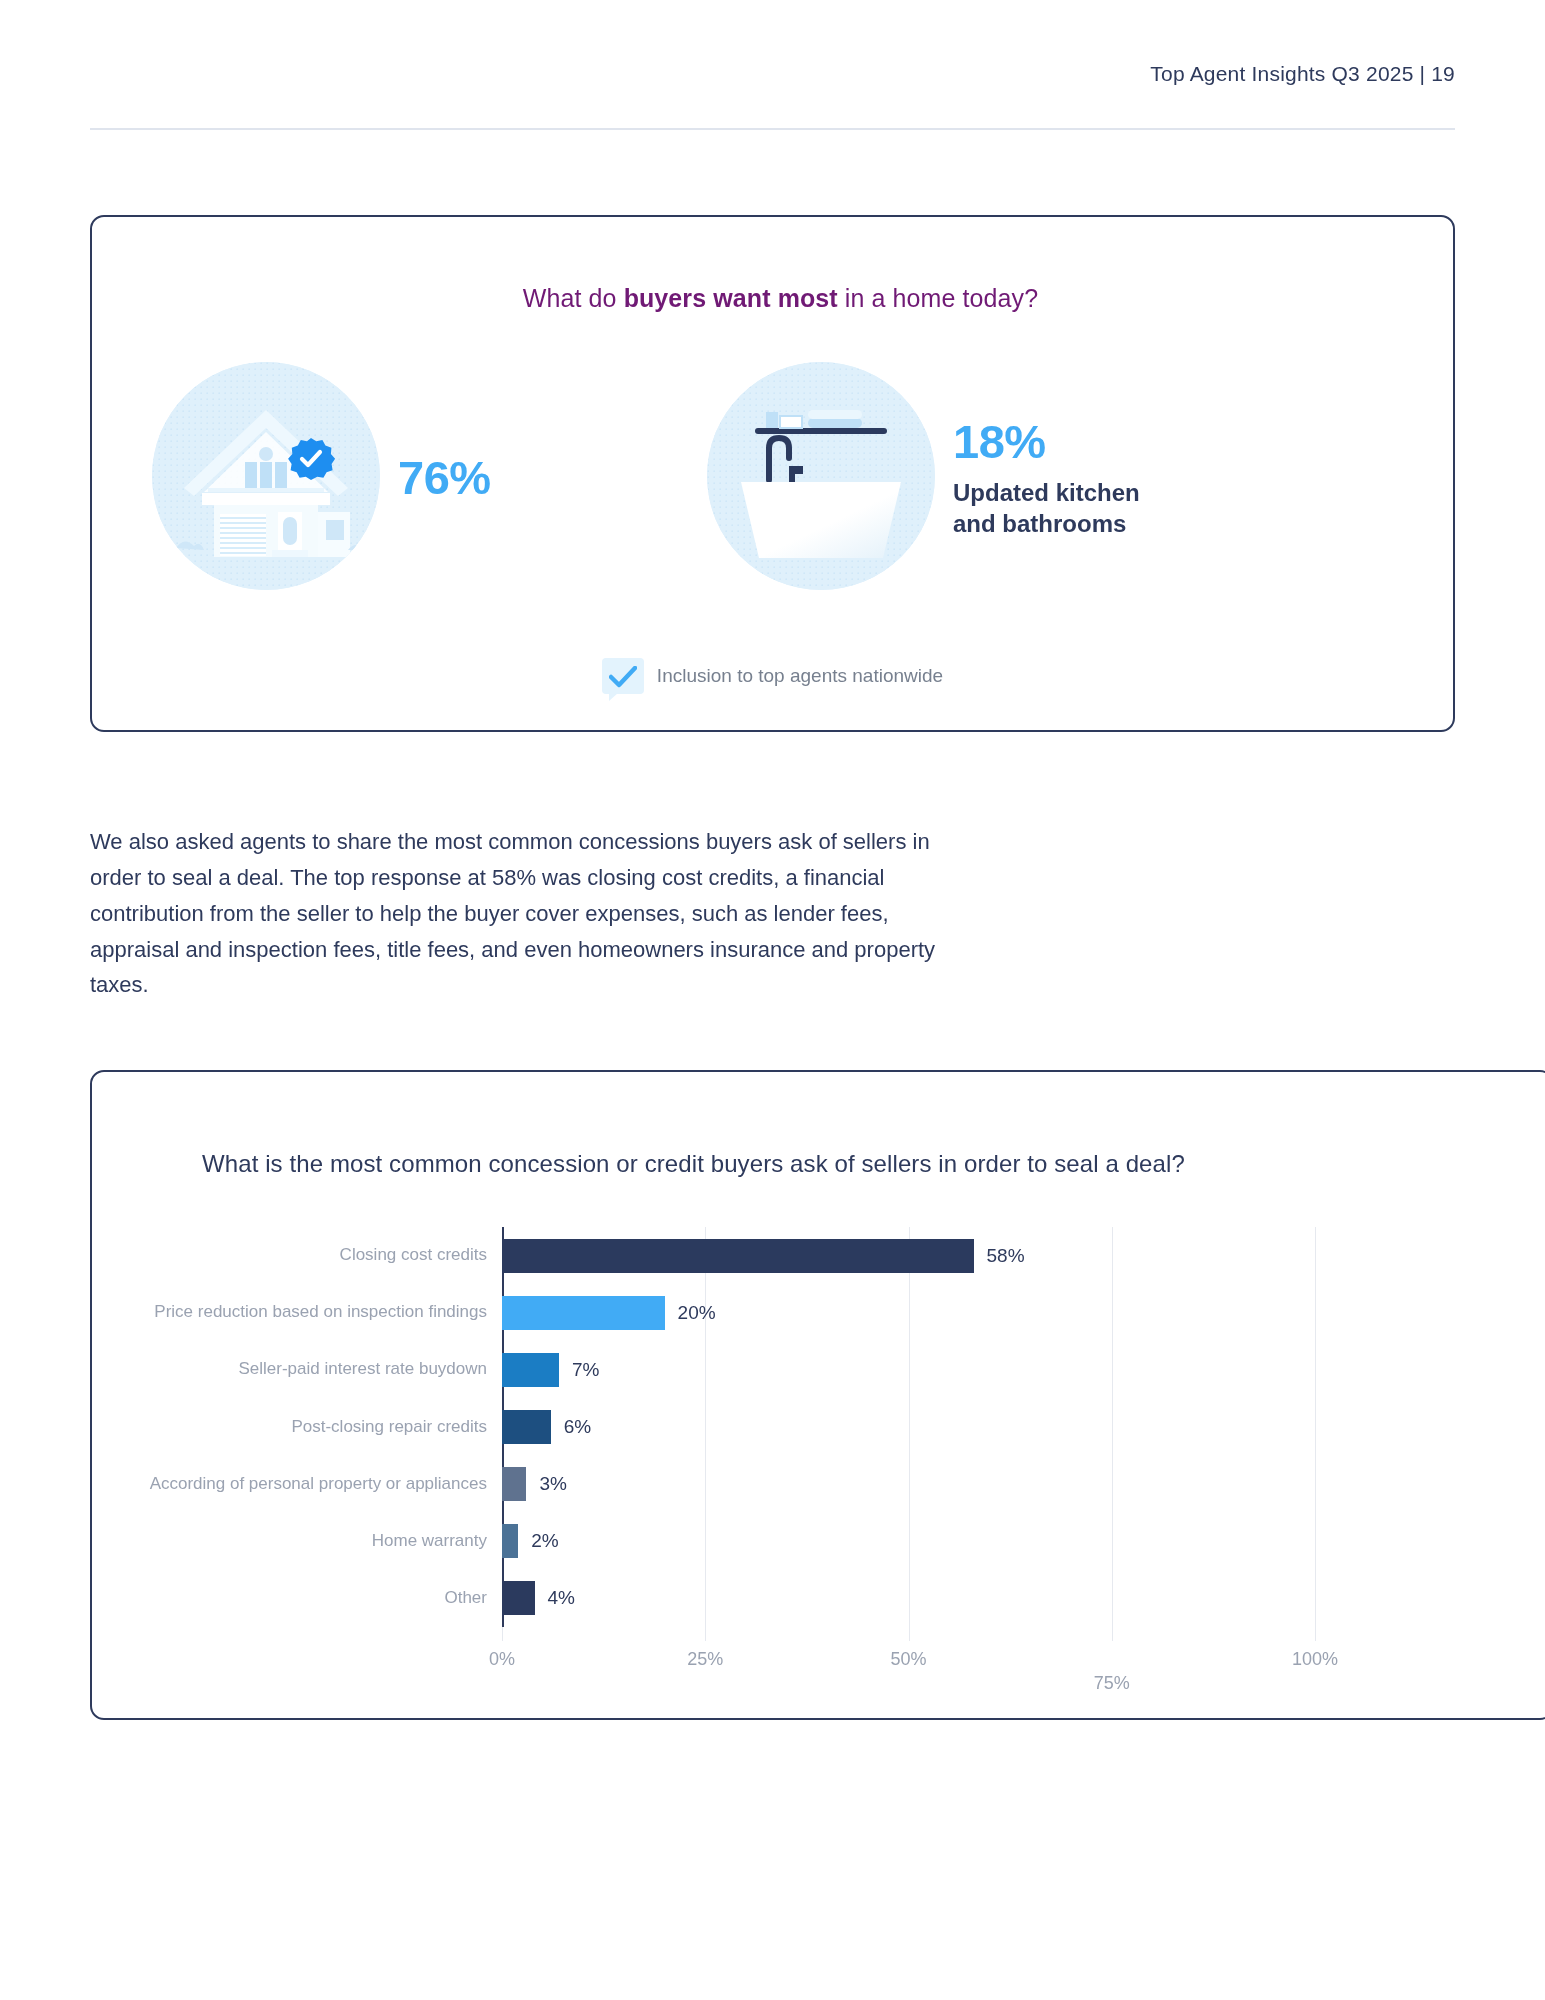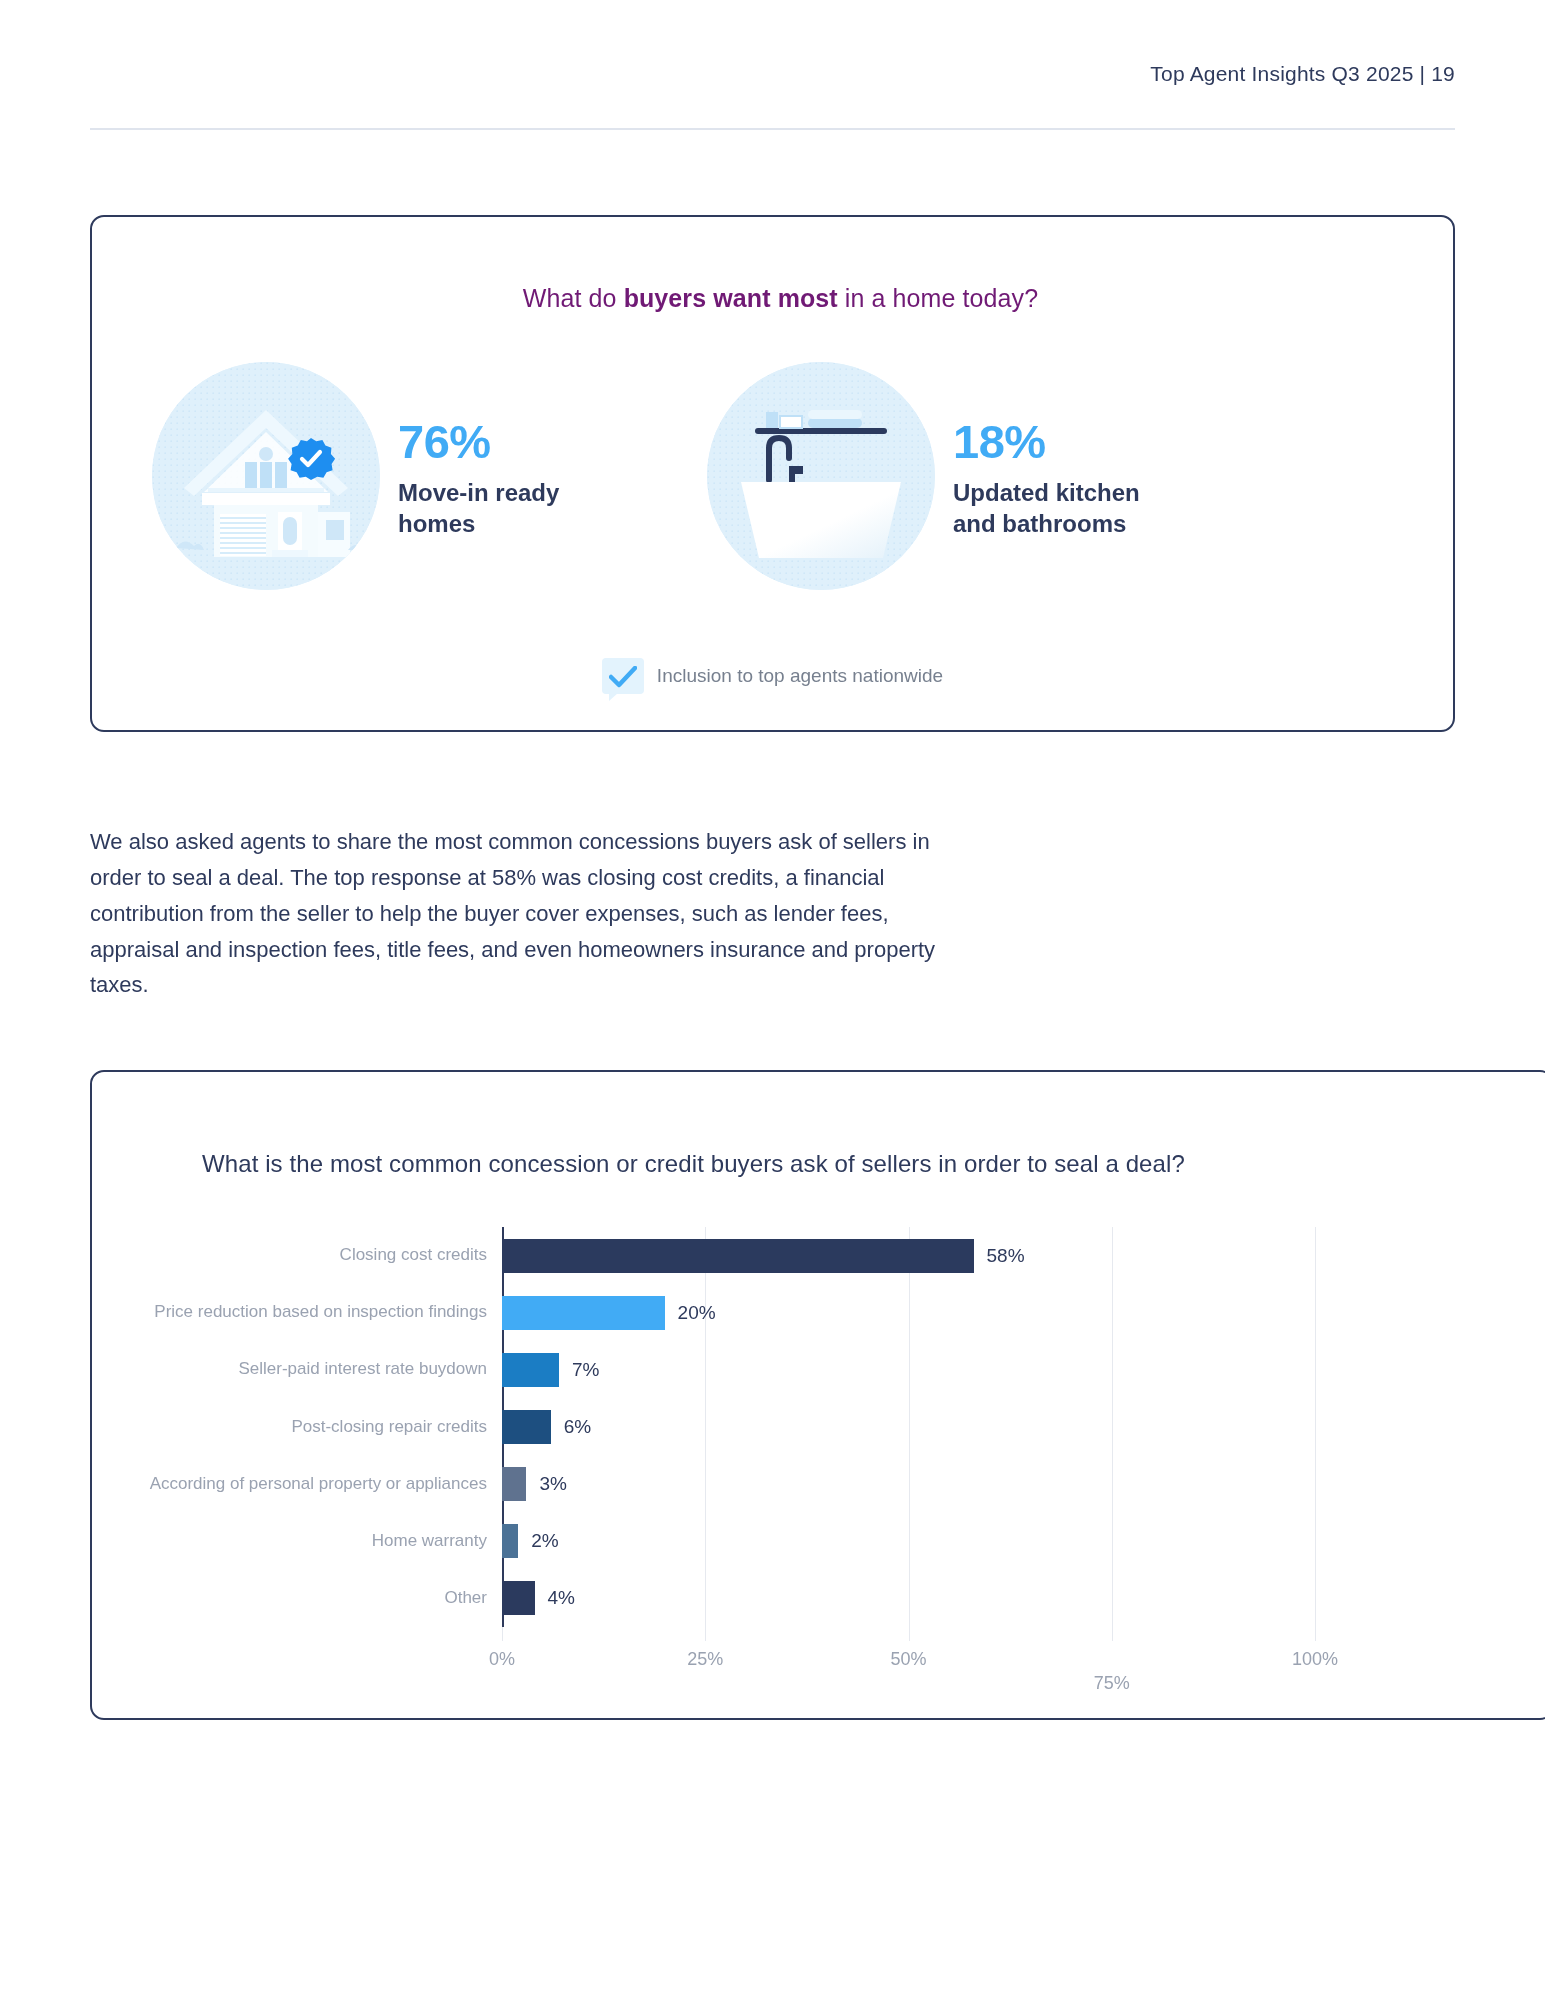--- a/index.html
+++ b/index.html
@@ -334,21 +334,20 @@
             <path d="M196 188 q8 -10 16 0 z" fill="#cfe7f8"></path>
 
             <g transform="translate(139,76)">
               <path d="M20 0 l5.2 3.3 L31.4 2.1 l3 5.5 l6 2.1 l-0.5 6.3 l4.2 4.7 l-3.5 5.3 l1 6.2 l-6 2 l-3.2 5.5 l-6.2 -1 L20 42 l-5.2 -3.3 l-6.2 1 L5.6 34.2 l-6 -2 l1 -6.2 L-2.9 20.7 l4.2 -4.7 l-0.5 -6.3 l6 -2.1 l3 -5.5 l6.2 1.2 Z" fill="#1e8ef0"></path>
               <path d="M11 21 l6 6 l12 -13" stroke="#ffffff" stroke-width="4.2" fill="none" stroke-linecap="round" stroke-linejoin="round"></path>
             </g>
           </svg>
         </div>
         <div class="stat-text">
           <div class="stat-pct">76%</div>
-          <div class="stat-label">Move-in ready homes</div>
         </div>
       </div>
 
       <div class="stat-block">
         <div class="icon-circle">
           <svg width="228" height="228" viewBox="0 0 228 228">
             <defs>
               <pattern id="dots2" width="6" height="6" patternUnits="userSpaceOnUse">
                 <circle cx="1.2" cy="1.2" r="0.9" fill="#cfe7f8"></circle>
               </pattern>

